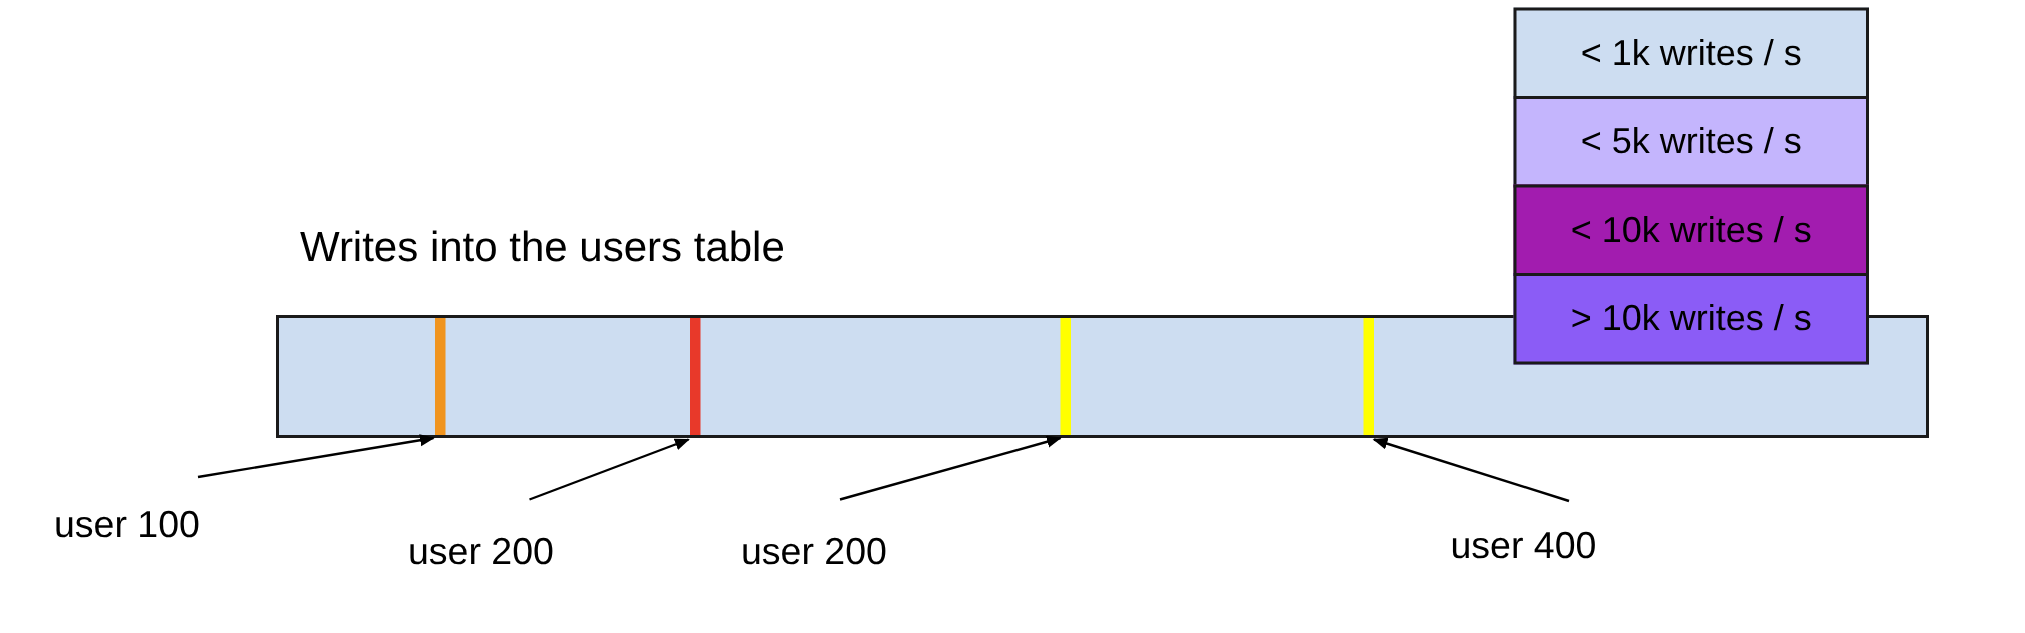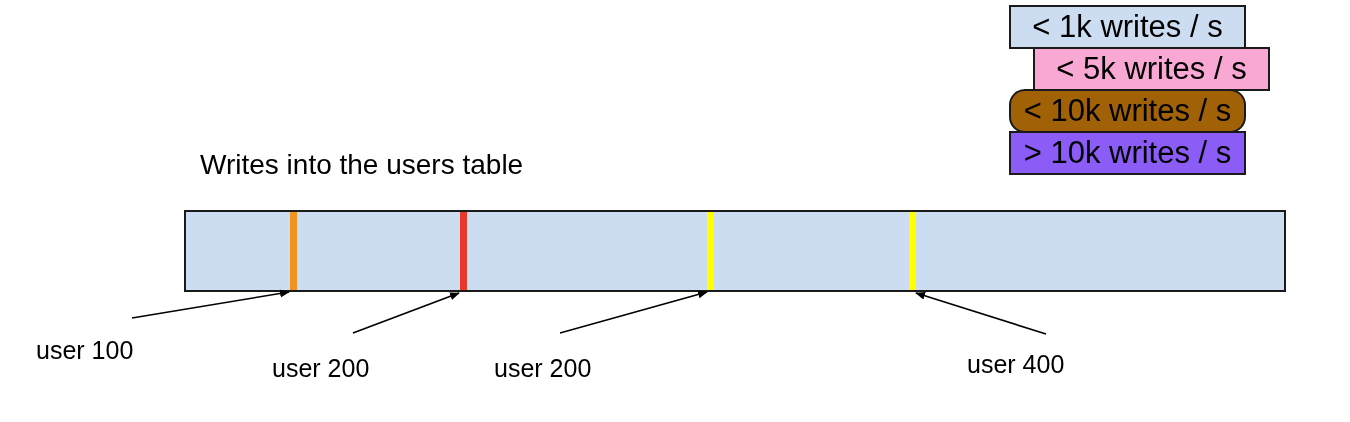--- a/index.html
+++ b/index.html
@@ -44,27 +44,27 @@
 
   .legend {
     position: absolute;
     left: 1009px;
     top: 5px;
     width: 237px;
   }
   .legend-row {
     box-sizing: border-box;
     width: 237px;
-    height: 44px;
+    height: 61px;
     border: 2px solid #1a1a1a;
     margin-top: -2px;
     display: flex;
     align-items: center;
     justify-content: center;
-    font-size: 31px;
+    font-size: 24px;
     white-space: nowrap;
   }
   .legend-row:first-child { margin-top: 0; }
 
   .user-label {
     position: absolute;
     font-size: 25px;
     white-space: nowrap;
   }
   .label-user-100 { left: 36px;  top: 336px; text-align: center; }
@@ -91,24 +91,24 @@
     <div class="stripe stripe-user-100" style="background-color: rgb(240, 148, 31);"></div>
     <div class="stripe stripe-user-200" style="background-color: rgb(232, 57, 42);"></div>
     <div class="stripe stripe-user-300" style="background-color: rgb(255, 255, 0);"></div>
     <div class="stripe stripe-user-400" style="background-color: rgb(255, 255, 0);"></div>
   </div>
 
   <div class="legend">
     <div class="legend-row" style="background-color: rgb(205, 221, 241);">
       <span>&lt; 1k writes / s</span>
     </div>
-    <div class="legend-row" style="background-color: #f9a8d4; margin-left: 24px;">
+    <div class="legend-row" style="background-color: #c4b5fd;">
       <span>&lt; 5k writes / s</span>
     </div>
-    <div class="legend-row" style="background-color: #a16207; border-radius: 16px;">
+    <div class="legend-row" style="background-color: #a21caf;">
       <span>&lt; 10k writes / s</span>
     </div>
     <div class="legend-row" style="background-color: #8b5cf6;">
       <span>&gt; 10k writes / s</span>
     </div>
   </div>
 
   <svg class="arrows-layer" viewBox="0 0 1350 422" xmlns="http://www.w3.org/2000/svg">
     <defs>
       <marker id="arrowhead" markerWidth="11" markerHeight="9" refX="9" refY="4" orient="auto" markerUnits="userSpaceOnUse">

